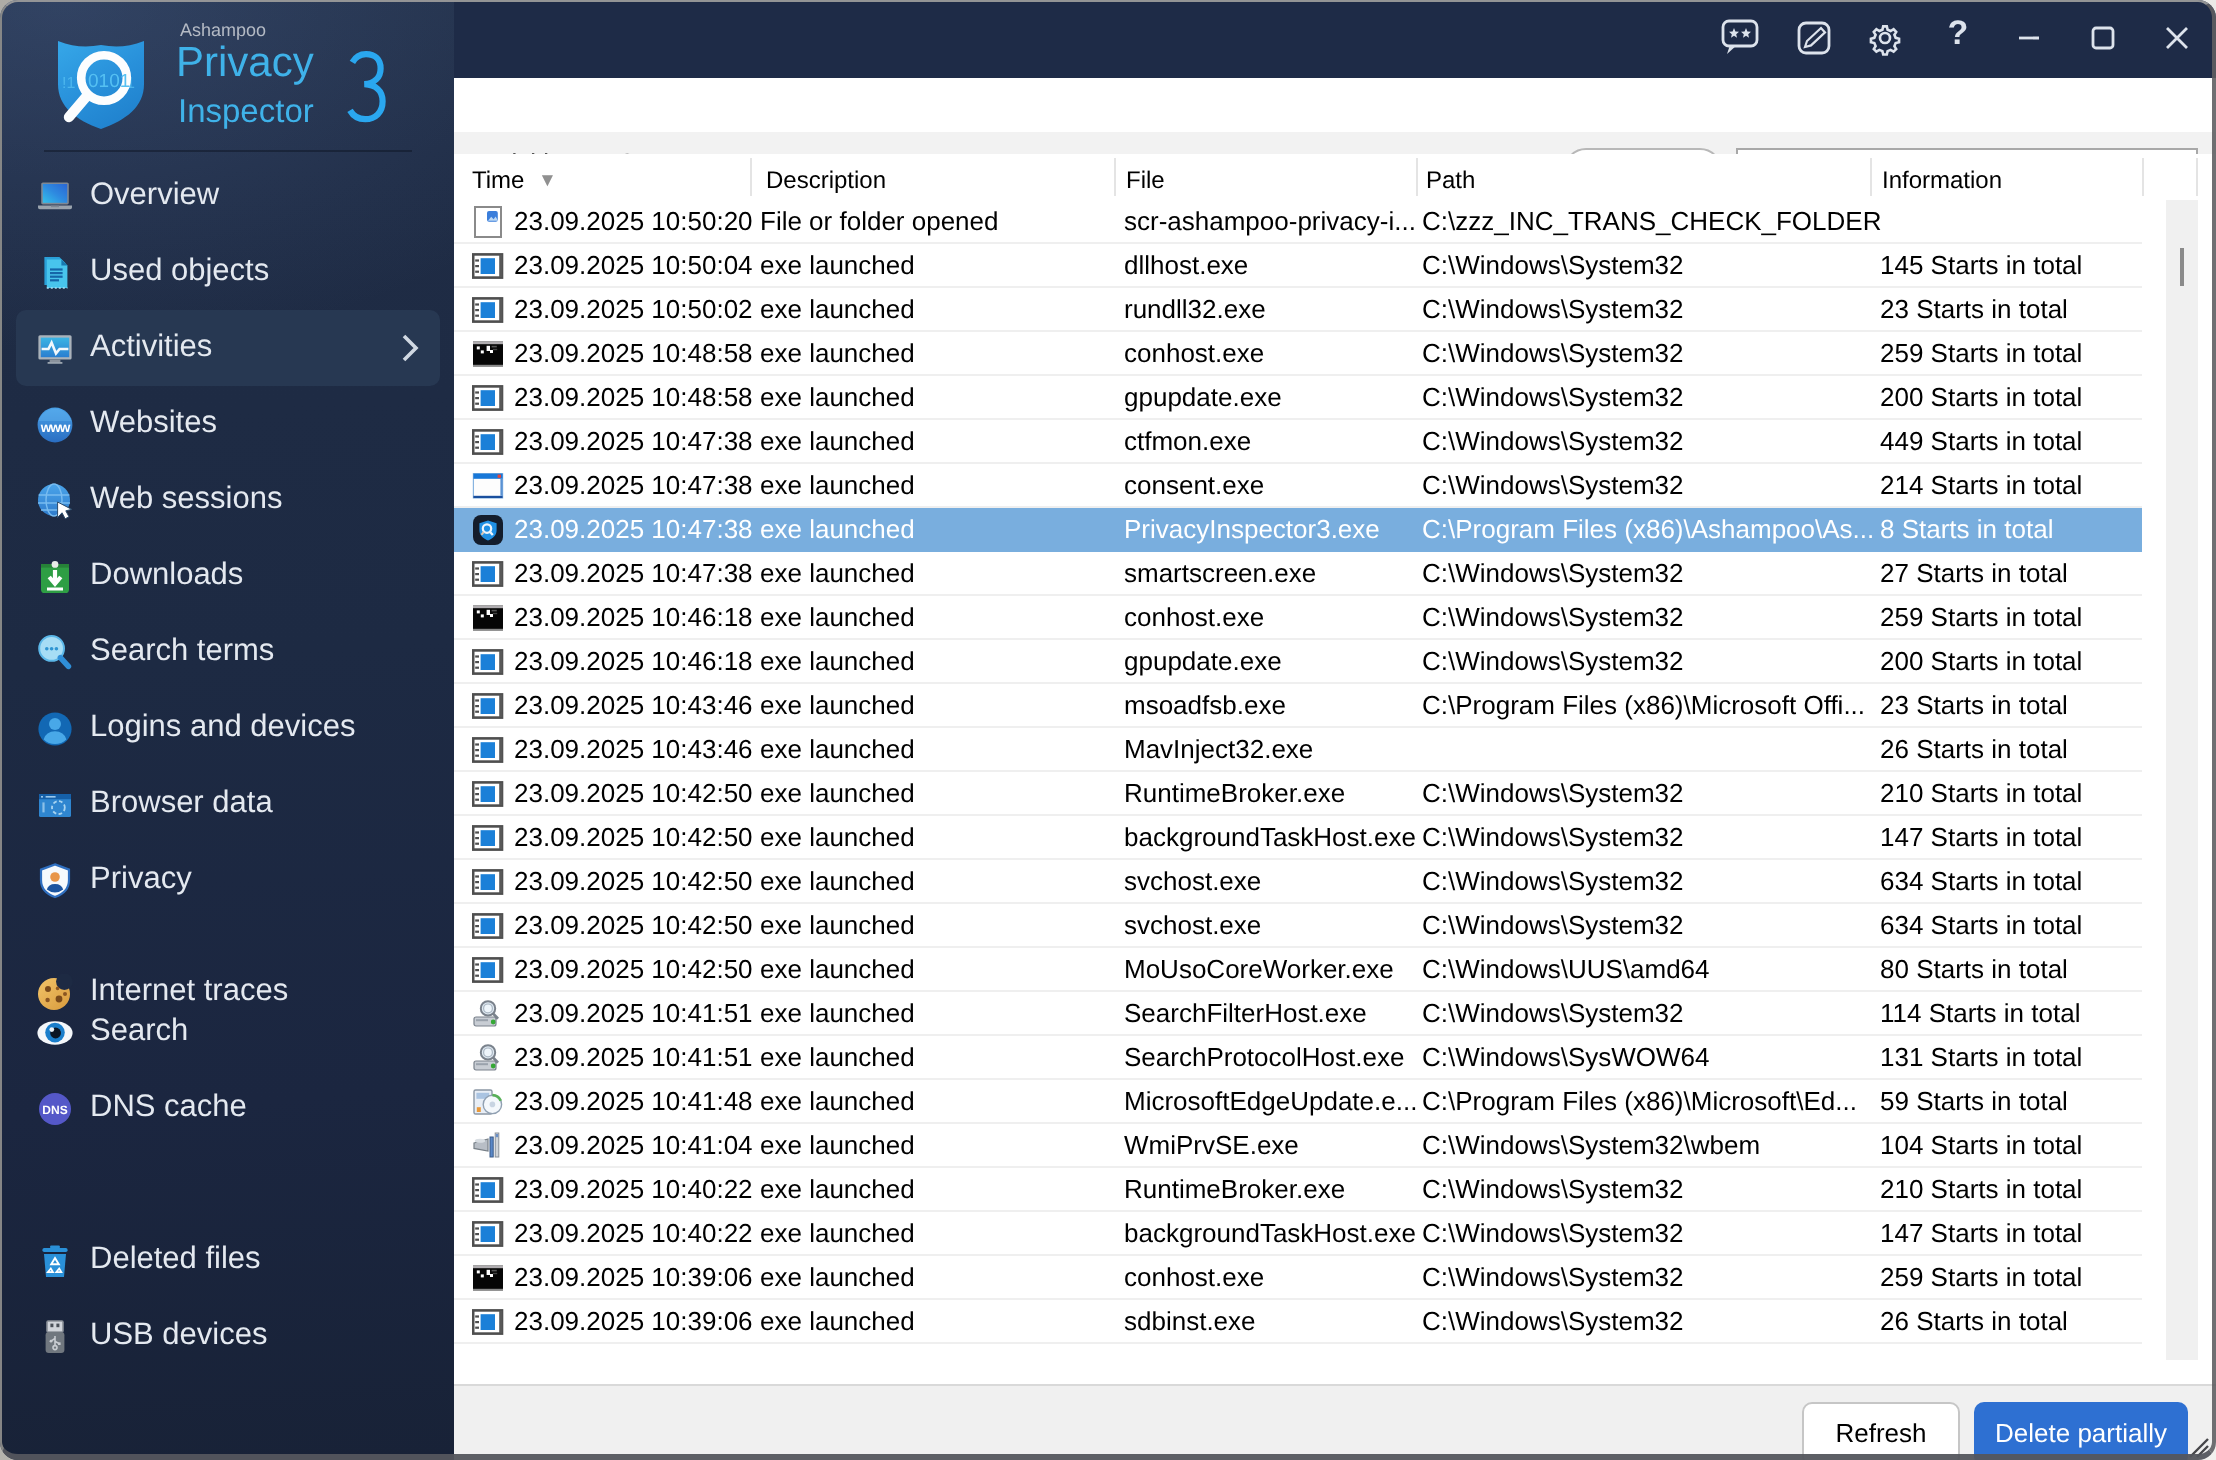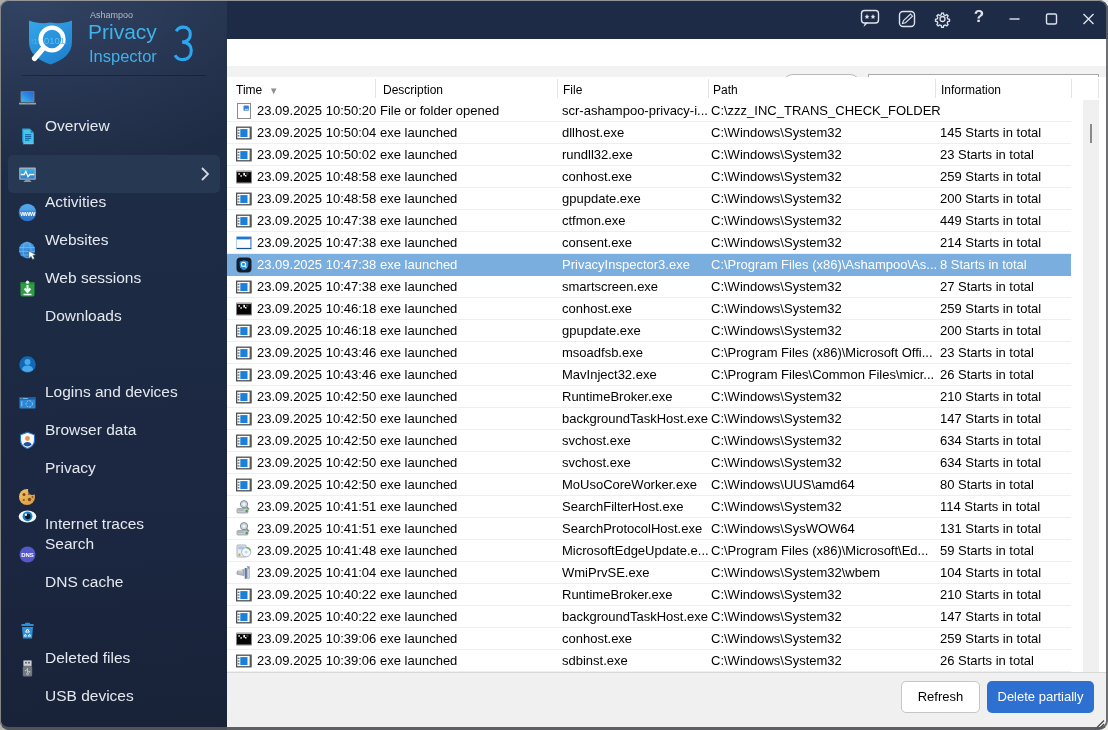--- a/index.html
+++ b/index.html
@@ -10,21 +10,21 @@
 #logo { position:absolute; left:0; top:0; width:227px; height:76px; }
 #shield { position:absolute; left:28px; top:16px; }
 .lg-ash { position:absolute; left:90px; top:11px; font-size:9px; color:#b4bac4; line-height:9.5px; }
 .lg-pri { position:absolute; left:88px; top:20px; font-size:21px; color:#3fb2e9; line-height:23px; font-weight:400; }
 .lg-ins { position:absolute; left:89px; top:48px; font-size:16.5px; color:#3fb2e9; line-height:17px; font-weight:400; }
 .lg-3 { position:absolute; left:173px; top:25px; }
 #logosep { position:absolute; left:22px; top:75px; width:184px; height:1px; background:rgba(12,18,30,0.45); }
 .mi { position:absolute; left:8px; width:212px; height:38px; border-radius:5px; }
 .mi.sel { background:#273852; }
 .mic { position:absolute; left:10px; top:10px; width:19px; height:19px; }
-.mlabel { position:absolute; left:37px; top:9px; font-size:15.5px; line-height:20px; color:#e4e9f0;margin-top:28px; }
+.mlabel { position:absolute; left:37px; top:9px; font-size:15.5px; line-height:20px; color:#e4e9f0; }
 .chev { position:absolute; right:10px; top:11px; }
 
 #titlebar { position:absolute; left:227px; top:0; right:0; height:39px; background:#1e2b47; }
 .tbi { position:absolute; top:6px; width:24px; height:26px; }
 
 #toolbar { position:absolute; left:227px; top:39px; right:0; height:38px; background:#f2f2f2; border-bottom:1px solid #e2e2e2;margin-top:27px; }
 #acount { position:absolute; left:10px; top:7px; font-size:13px; line-height:17px; color:#1a1a1a; }
 #filterbtn { position:absolute; left:555px; top:8px; width:79px; height:23px; background:#fff; border:1px solid #b8b8b8; border-radius:11px; font-size:12.5px; color:#b91c1c; text-align:center; line-height:21px; }
 #searchbox { position:absolute; left:641px; top:8px; width:231px; height:22px; background:#fff; border:1px solid #a8a8a8; font-size:13px; color:#c2410c; line-height:20px; padding-left:8px; }
 
@@ -37,21 +37,21 @@
 .ric { position:absolute; left:9px; top:3px; width:16px; height:16px; }
 .c-time { position:absolute; left:30px; top:0; }
 .c-desc { position:absolute; left:153px; top:0; }
 .c-file { position:absolute; left:335px; top:0; }
 .c-path { position:absolute; left:484px; top:0; }
 .c-info { position:absolute; left:713px; top:0; }
 
 #sbar { position:absolute; left:856px; top:23px; width:16px; bottom:50px; background:#f0f0f0; }
 #sthumb { position:absolute; left:863px; top:47px; width:2px; height:19px; background:#8a8a8a; }
 
-#footer { position:absolute; left:0; right:0; bottom:0; height:58px; background:#f0f0f0; border-top:1px solid #d9d9d9;padding-left:25px; }
+#footer { position:absolute; left:0; right:0; bottom:0; height:38px; background:#f0f0f0; border-top:1px solid #d9d9d9;padding-left:25px; }
 .btn { position:absolute; top:8px; height:32px; border-radius:5px; font-size:13px; text-align:center; }
 #btn-refresh { left:674px; width:79px; background:#fff; border:1px solid #c6c6c6; color:#000; line-height:30px; }
 #btn-delete { left:760px; width:107px; background:#2e70d2; color:#fff; line-height:32px; }
 #grip { position:absolute; right:2px; bottom:2px; width:12px; height:12px; }
 </style></head>
 <body>
 <div id="win">
   <div id="side">
     <div id="logo">
       <div id="shield"><svg width="45" height="49" viewBox="0 0 45 49">
@@ -156,20 +156,31 @@
       </div>
 <div class="mi" style="top:269px">
         <span class="mic"><svg width="19" height="19" viewBox="0 0 19 19">
             <rect x="2.5" y="3" width="14" height="14.5" rx="1.8" fill="#2e9e44"></rect>
             <rect x="2.5" y="3" width="14" height="1.8" fill="#268238"></rect>
             <circle cx="9.5" cy="3.2" r="1.7" fill="#e8ece8"></circle>
             <path d="M9.5 6 v6 M6.6 9.5 l2.9 3.4 2.9-3.4" stroke="#fff" stroke-width="2.1" fill="none"></path>
             <path d="M5.5 15.5 h8" stroke="#fff" stroke-width="1.5"></path>
           </svg></span>
         <span class="mlabel">Downloads</span>
+      </div>
+<div class="mi" style="top:307px">
+        <span class="mic"><svg width="19" height="19" viewBox="0 0 19 19">
+            <circle cx="7.8" cy="7.2" r="6.2" fill="#a6ddf5"></circle>
+            <circle cx="7.8" cy="7.2" r="6.2" fill="none" stroke="#5bb7e8" stroke-width="1"></circle>
+            <circle cx="5.4" cy="7.4" r="0.9" fill="#2f95d2"></circle>
+            <circle cx="7.8" cy="7.4" r="0.9" fill="#2f95d2"></circle>
+            <circle cx="10.2" cy="7.4" r="0.9" fill="#2f95d2"></circle>
+            <line x1="12.2" y1="11.8" x2="16.2" y2="16.2" stroke="#2f8fd8" stroke-width="2.8" stroke-linecap="round"></line>
+          </svg></span>
+        <span class="mlabel">Search terms</span>
       </div>
 <div class="mi" style="top:345px">
         <span class="mic"><svg width="19" height="19" viewBox="0 0 19 19">
             <circle cx="9.5" cy="9.5" r="8.3" fill="#1268b4"></circle>
             <circle cx="9.5" cy="7" r="3" fill="#48a8e8"></circle>
             <path d="M3.8 14.7 a5.8 5 0 0 1 11.4 0 a8.3 8.3 0 0 1 -11.4 0z" fill="#48a8e8"></path>
           </svg></span>
         <span class="mlabel">Logins and devices</span>
       </div>
 <div class="mi" style="top:383px">
@@ -491,21 +502,20 @@
               <rect x="13.6" y="2.4" width="1.6" height="11.2" fill="#585858"></rect>
               <rect x="1.6" y="4.7" width="1.9" height="1.1" fill="#4e4e4e"></rect>
               <rect x="1.6" y="7.5" width="1.9" height="1.1" fill="#4e4e4e"></rect>
               <rect x="1.6" y="10.3" width="1.9" height="1.1" fill="#4e4e4e"></rect>
               <rect x="12" y="4.7" width="1.5" height="1.1" fill="#fff"></rect>
               <rect x="4.3" y="4.1" width="7.2" height="7.9" fill="#1b80d8"></rect>
             </svg></span>
           <span class="c-time">23.09.2025 10:43:46</span>
           <span class="c-desc">exe launched</span>
           <span class="c-file">MavInject32.exe</span>
-          <span class="c-path">C:\Program Files\Common Files\micr...</span>
           <span class="c-info">26 Starts in total</span>
         </div>
 <div class="row" style="top:386px">
           <span class="ric"><svg width="16" height="16" viewBox="0 0 16 16">
               <rect x="0.6" y="2.2" width="14.4" height="11.6" fill="#fff" stroke="#4e4e4e" stroke-width="1.3"></rect>
               <rect x="13.6" y="2.4" width="1.6" height="11.2" fill="#585858"></rect>
               <rect x="1.6" y="4.7" width="1.9" height="1.1" fill="#4e4e4e"></rect>
               <rect x="1.6" y="7.5" width="1.9" height="1.1" fill="#4e4e4e"></rect>
               <rect x="1.6" y="10.3" width="1.9" height="1.1" fill="#4e4e4e"></rect>
               <rect x="12" y="4.7" width="1.5" height="1.1" fill="#fff"></rect>

